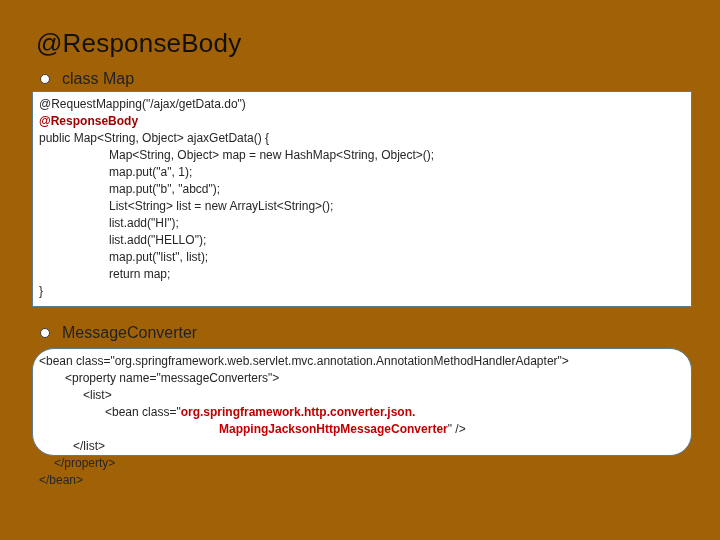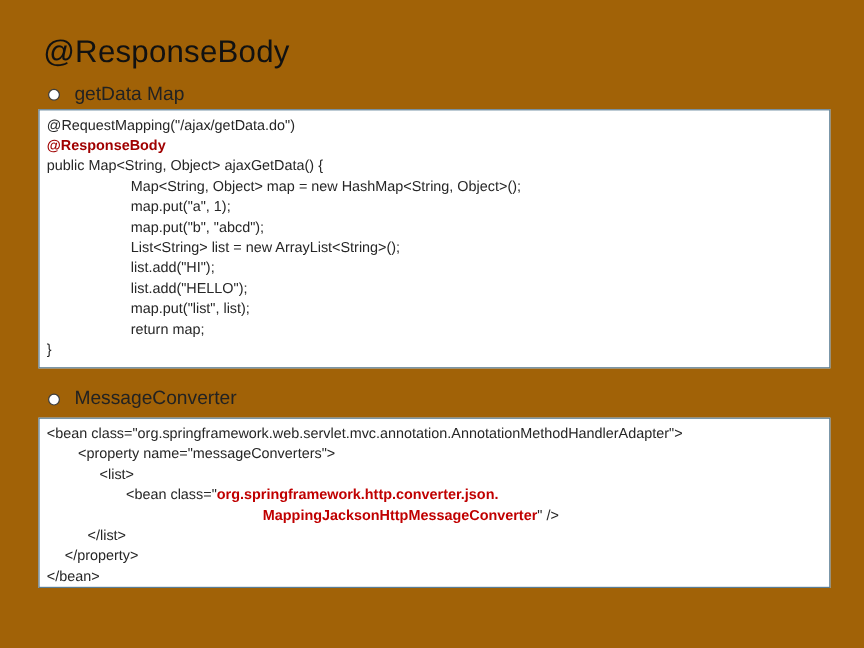--- a/index.html
+++ b/index.html
@@ -52,35 +52,35 @@
     border: 1px solid #5a7d94;
     background: #ffffff;
     box-sizing: border-box;
     padding: 4px 6px 3px 6px;
     font-size: 12px;
     color: #262626;
     line-height: 17px;
     white-space: pre;
   }
   .code-box.block-1 { top: 91px;  height: 216px; }
-  .code-box.block-2 { top: 348px; height: 142px; }
+  .code-box.block-2 { top: 348px; height: 108px; border-radius: 22px; }
   .code-line { height: 17px; }
   .seg-plain { color: #262626; }
   .seg-red-bold { font-weight: bold; }
 </style>
 </head>
 <body>
 
 <div class="slide">
 
   <div class="slide-title">@ResponseBody</div>
 
   <div class="bullet-row first">
     <span class="bullet-circle"></span>
-    <span class="bullet-label">getData Map</span>
+    <span class="bullet-label">class Map</span>
   </div>
 
   <div class="code-box block-1" id="code-block-0"><div class="code-line" style="padding-left: 0px;"><span class="seg-plain">@RequestMapping("/ajax/getData.do")</span></div><div class="code-line" style="padding-left: 0px;"><span class="seg-red-bold" style="color: rgb(160, 0, 0);">@ResponseBody</span></div><div class="code-line" style="padding-left: 0px;"><span class="seg-plain">public Map&lt;String, Object&gt; ajaxGetData() {</span></div><div class="code-line" style="padding-left: 70px;"><span class="seg-plain">Map&lt;String, Object&gt; map = new HashMap&lt;String, Object&gt;();</span></div><div class="code-line" style="padding-left: 70px;"><span class="seg-plain">map.put("a", 1);</span></div><div class="code-line" style="padding-left: 70px;"><span class="seg-plain">map.put("b", "abcd");</span></div><div class="code-line" style="padding-left: 70px;"><span class="seg-plain">List&lt;String&gt; list = new ArrayList&lt;String&gt;();</span></div><div class="code-line" style="padding-left: 70px;"><span class="seg-plain">list.add("HI");</span></div><div class="code-line" style="padding-left: 70px;"><span class="seg-plain">list.add("HELLO");</span></div><div class="code-line" style="padding-left: 70px;"><span class="seg-plain">map.put("list", list);</span></div><div class="code-line" style="padding-left: 70px;"><span class="seg-plain">return map;</span></div><div class="code-line" style="padding-left: 0px;"><span class="seg-plain">}</span></div></div>
 
   <div class="bullet-row second">
     <span class="bullet-circle"></span>
     <span class="bullet-label">MessageConverter</span>
   </div>
 
   <div class="code-box block-2" id="code-block-1"><div class="code-line" style="padding-left: 0px;"><span class="seg-plain">&lt;bean class="org.springframework.web.servlet.mvc.annotation.AnnotationMethodHandlerAdapter"&gt;</span></div><div class="code-line" style="padding-left: 26px;"><span class="seg-plain">&lt;property name="messageConverters"&gt;</span></div><div class="code-line" style="padding-left: 44px;"><span class="seg-plain">&lt;list&gt;</span></div><div class="code-line" style="padding-left: 66px;"><span class="seg-plain">&lt;bean class="</span><span class="seg-red-bold" style="color: rgb(192, 0, 0);">org.springframework.http.converter.json.</span></div><div class="code-line" style="padding-left: 180px;"><span class="seg-red-bold" style="color: rgb(192, 0, 0);">MappingJacksonHttpMessageConverter</span><span class="seg-plain">" /&gt;</span></div><div class="code-line" style="padding-left: 34px;"><span class="seg-plain">&lt;/list&gt;</span></div><div class="code-line" style="padding-left: 15px;"><span class="seg-plain">&lt;/property&gt;</span></div><div class="code-line" style="padding-left: 0px;"><span class="seg-plain">&lt;/bean&gt;</span></div></div>

